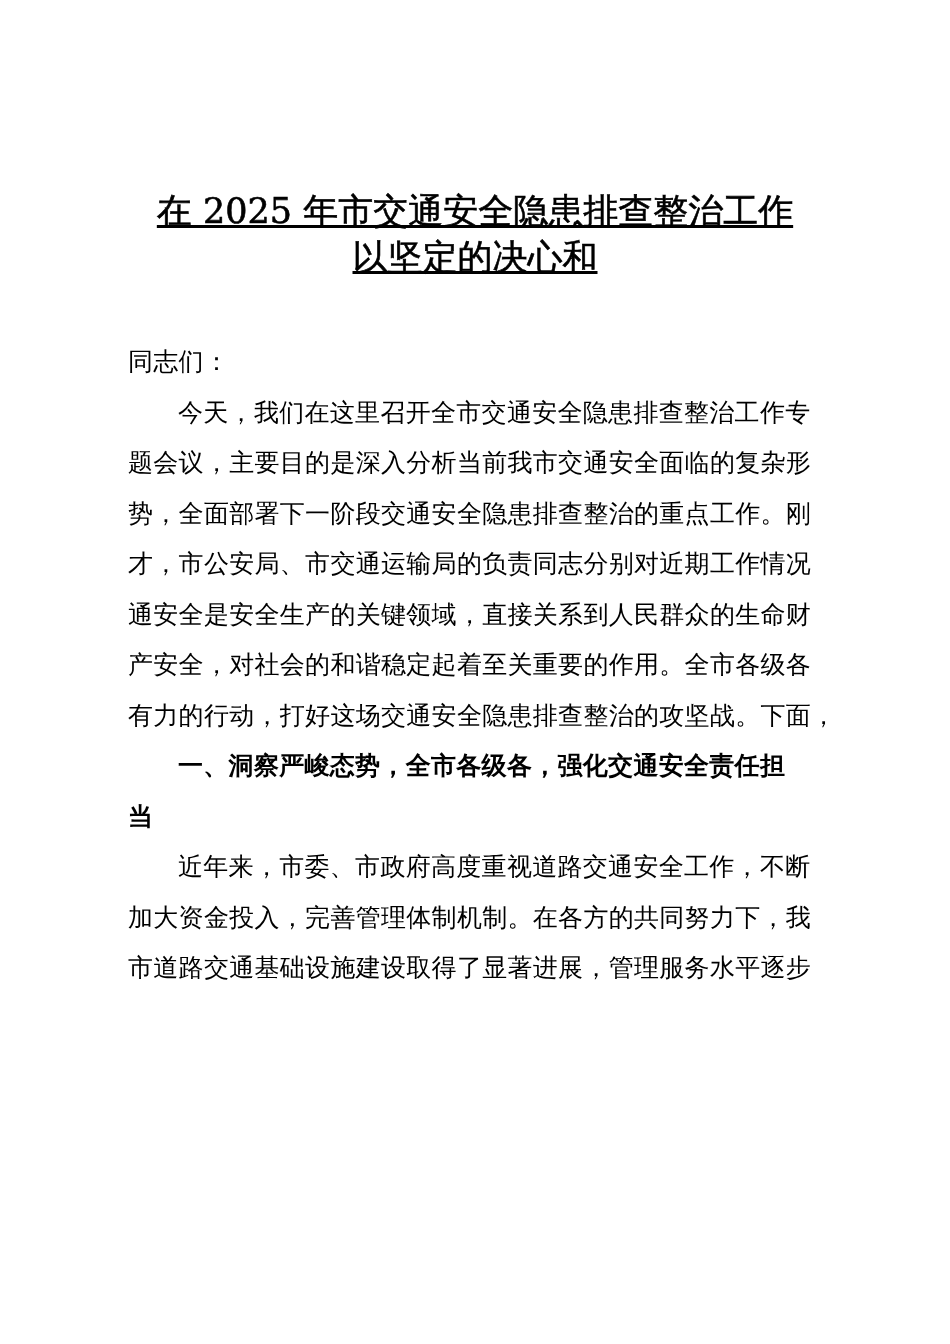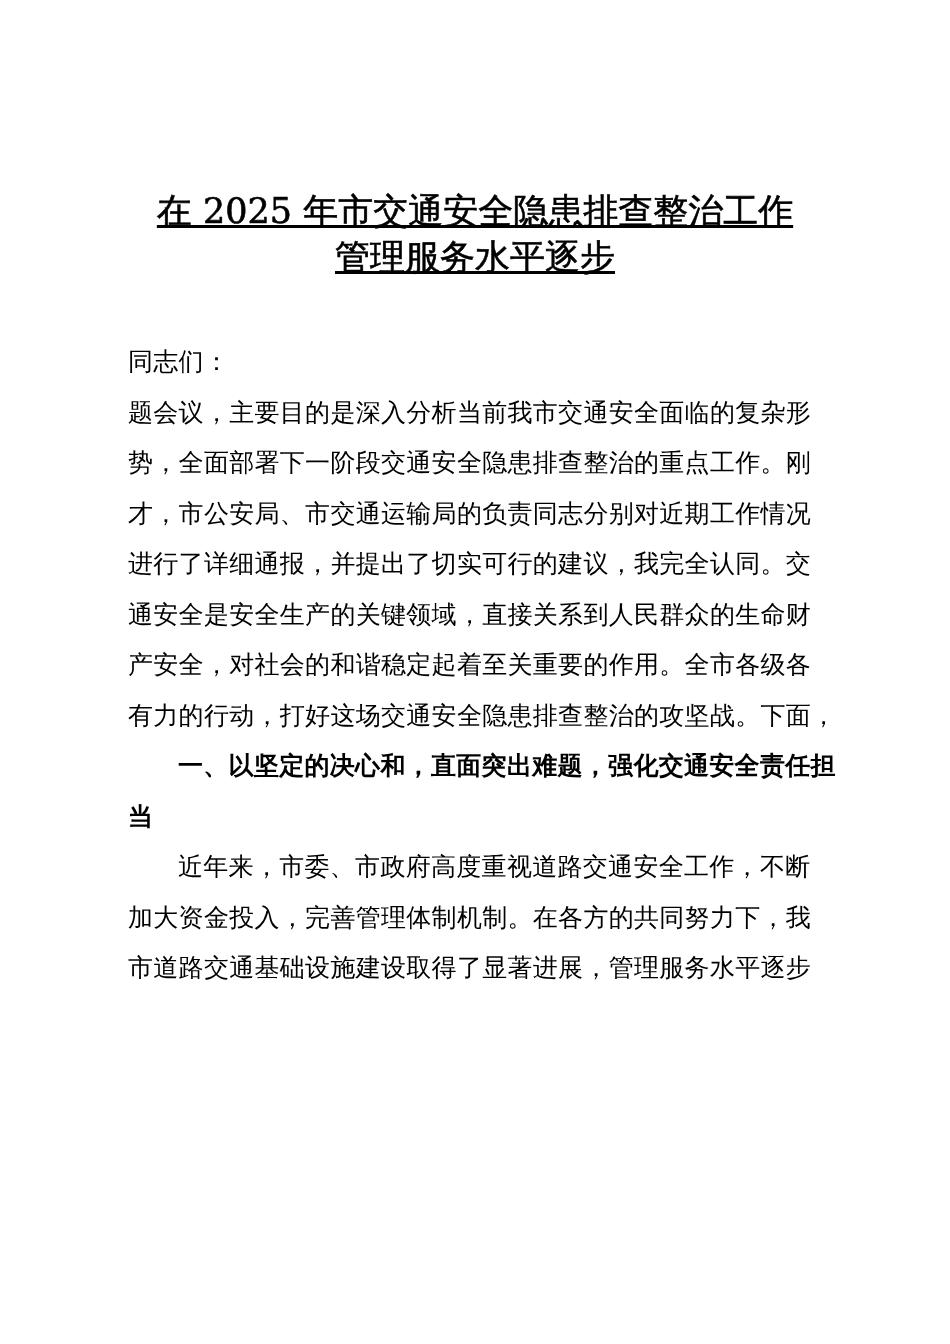--- a/index.html
+++ b/index.html
@@ -55,35 +55,35 @@
     .indent { padding-left: 50px; }
     .bold { font-weight: bold; }
   </style>
 </head>
 <body>
 
 <div class="page">
 
   <div class="title-wrap">
     <span class="tl">在 2025 年市交通安全隐患排查整治工作</span>
-    <span class="tl">管理服务水平逐步</span>
+    <span class="tl">以坚定的决心和</span>
   </div>
 
   <div class="body-text" style="top:337px;">
     <span class="line">同志们：</span>
 
+    <span class="line indent">今天，我们在这里召开全市交通安全隐患排查整治工作专</span>
     <span class="line">题会议，主要目的是深入分析当前我市交通安全面临的复杂形</span>
     <span class="line">势，全面部署下一阶段交通安全隐患排查整治的重点工作。刚</span>
     <span class="line">才，市公安局、市交通运输局的负责同志分别对近期工作情况</span>
-    <span class="line">进行了详细通报，并提出了切实可行的建议，我完全认同。交</span>
     <span class="line">通安全是安全生产的关键领域，直接关系到人民群众的生命财</span>
     <span class="line">产安全，对社会的和谐稳定起着至关重要的作用。全市各级各</span>
     <span class="line">有力的行动，打好这场交通安全隐患排查整治的攻坚战。下面，</span>
 
-    <span class="line indent bold">一、以坚定的决心和，直面突出难题，强化交通安全责任担</span>
+    <span class="line indent bold">一、洞察严峻态势，全市各级各，强化交通安全责任担</span>
     <span class="line bold">当</span>
 
     <span class="line indent">近年来，市委、市政府高度重视道路交通安全工作，不断</span>
     <span class="line">加大资金投入，完善管理体制机制。在各方的共同努力下，我</span>
     <span class="line">市道路交通基础设施建设取得了显著进展，管理服务水平逐步</span>
   </div>
 
 </div>
 
 </body></html>

